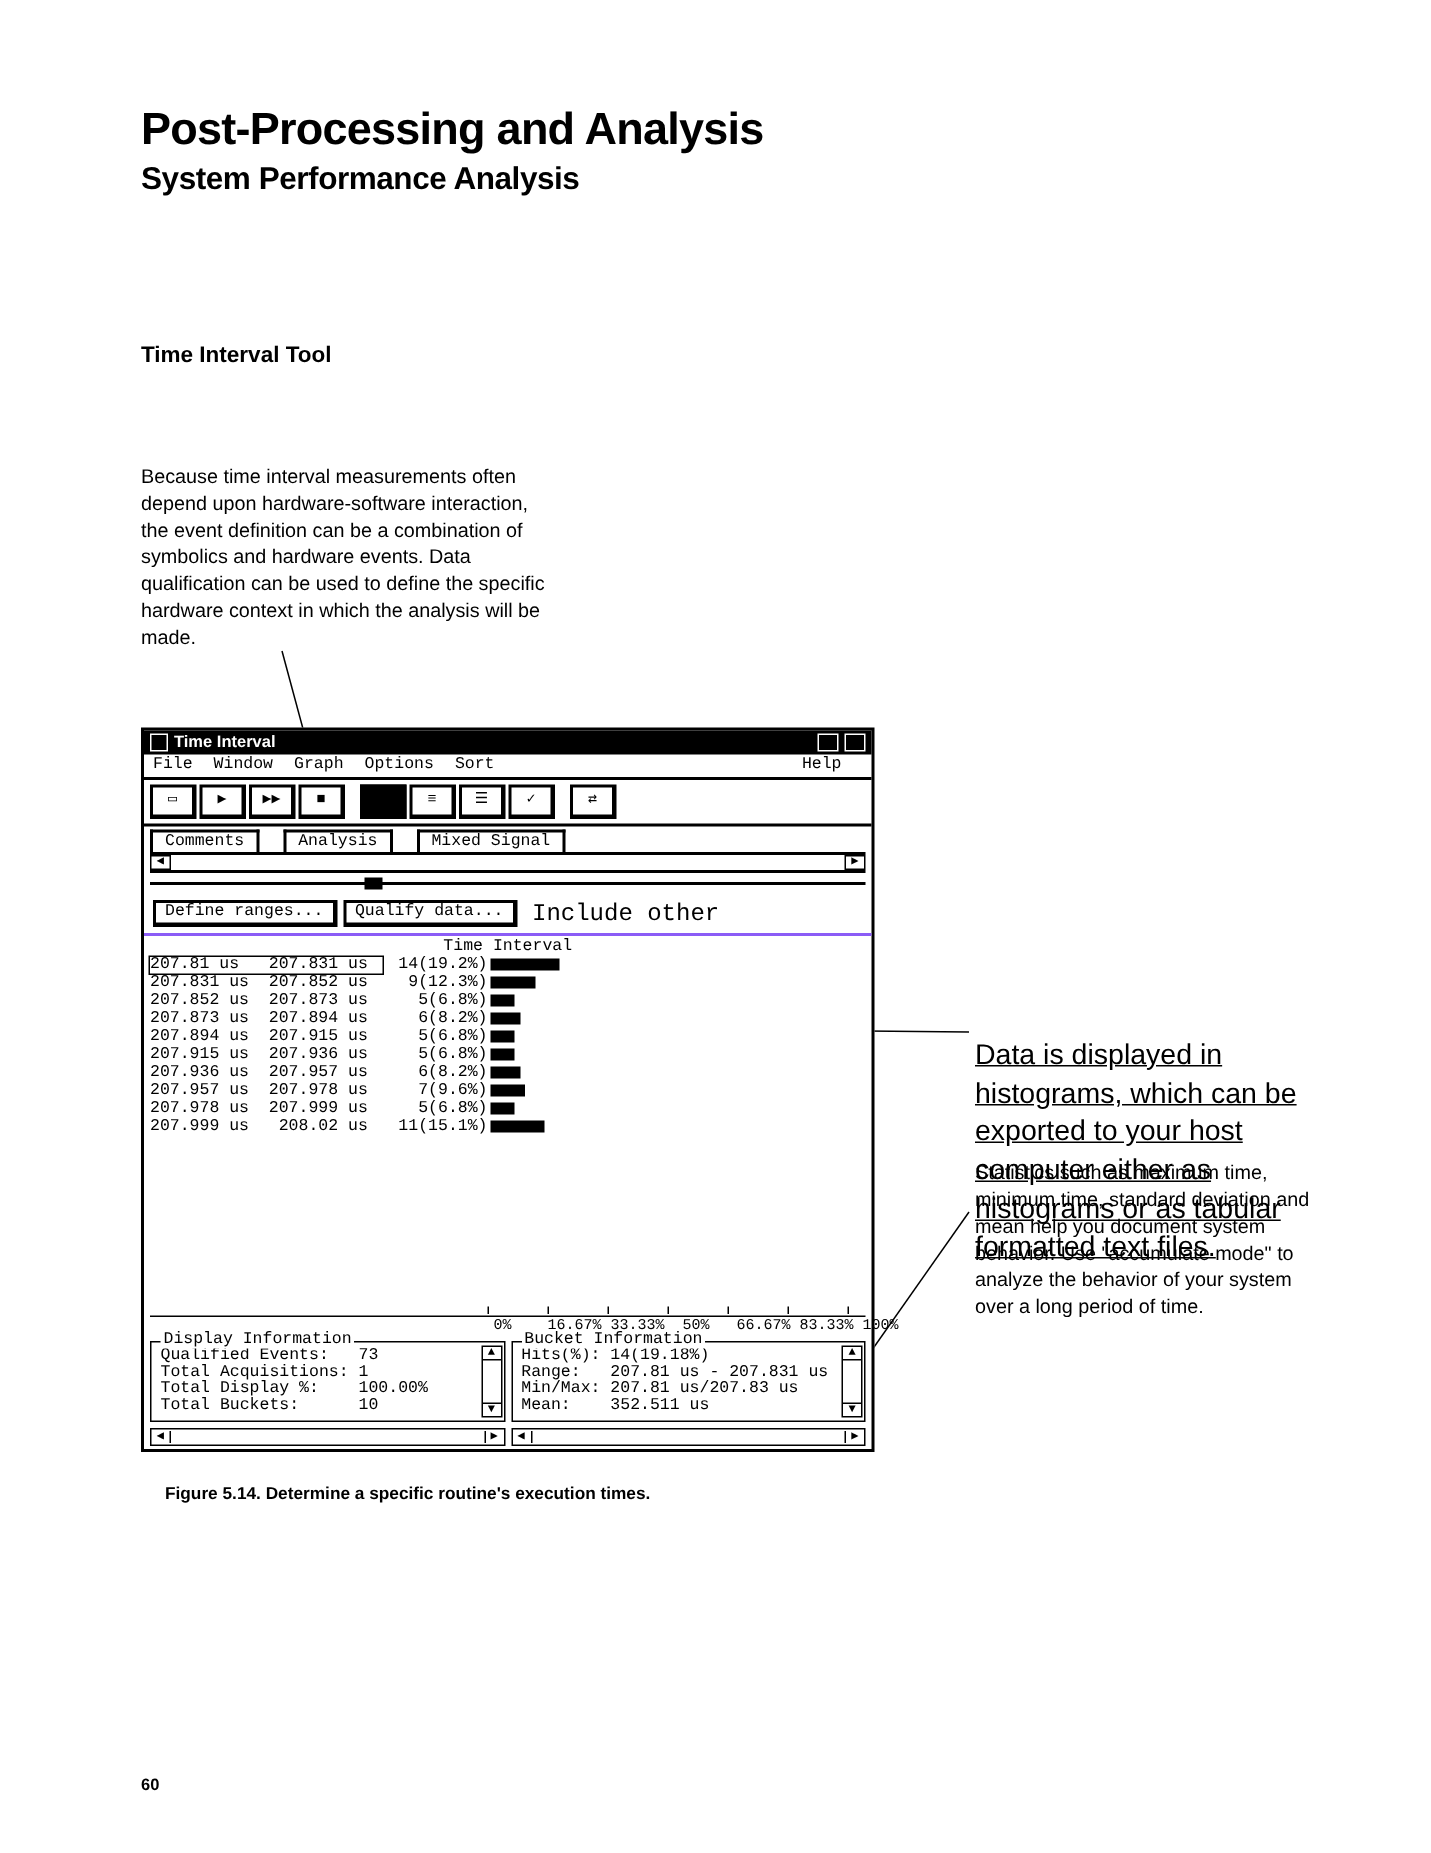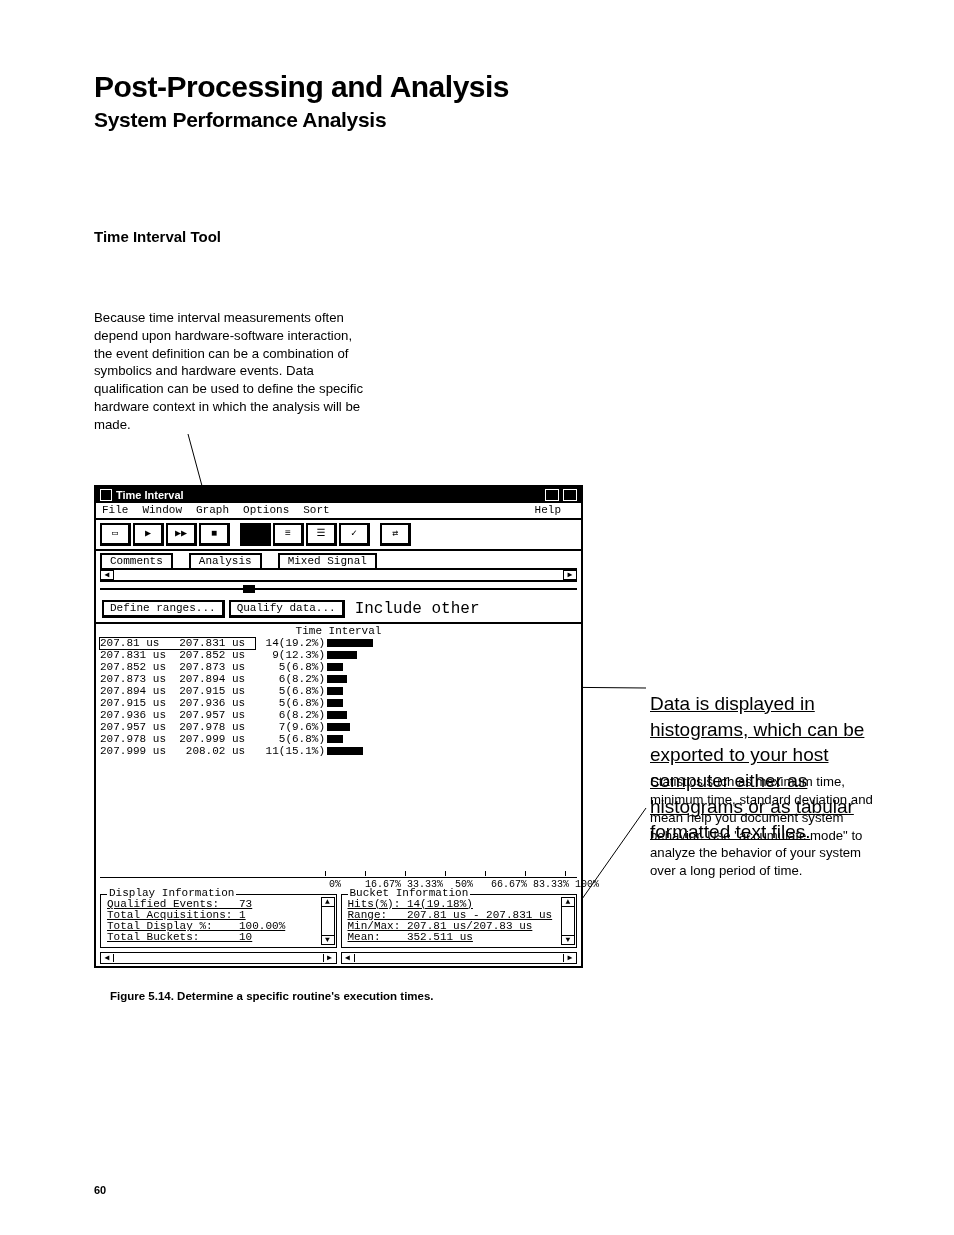--- a/index.html
+++ b/index.html
@@ -175,21 +175,21 @@
     flex: 1; height: 2px; background: #000; position: relative;
   }
   .slider .knob {
     width: 12px; height: 8px; background: #000;
     position: absolute; left: 30%; top: -3px;
   }
   .optrow {
     display: flex;
     gap: 4px;
     padding: 4px 4px 4px 6px;
-    border-bottom: 2px solid #000000;
+    border-bottom: 2px solid #8b5cf6;
     align-items: center;
   }
   .btn {
     border: 2px solid #000;
     border-right-width: 3px;
     border-bottom-width: 3px;
     padding: 1px 6px;
     font-family: "Courier New", monospace;
     font-size: 11px;
   }
@@ -260,21 +260,20 @@
   .ticks span {
     position: absolute;
     top: 0;
     width: 1px; height: 5px;
     background: #000;
   }
   .infopanels {
     display: flex;
     padding: 2px 4px 4px 4px;
     gap: 4px;
-    text-decoration: underline;
   }
   .panel {
     flex: 1;
     border: 1px solid #000;
     position: relative;
     padding: 4px 16px 4px 6px;
     font-family: "Courier New", monospace;
     font-size: 11px;
   }
   .panel .legend {

